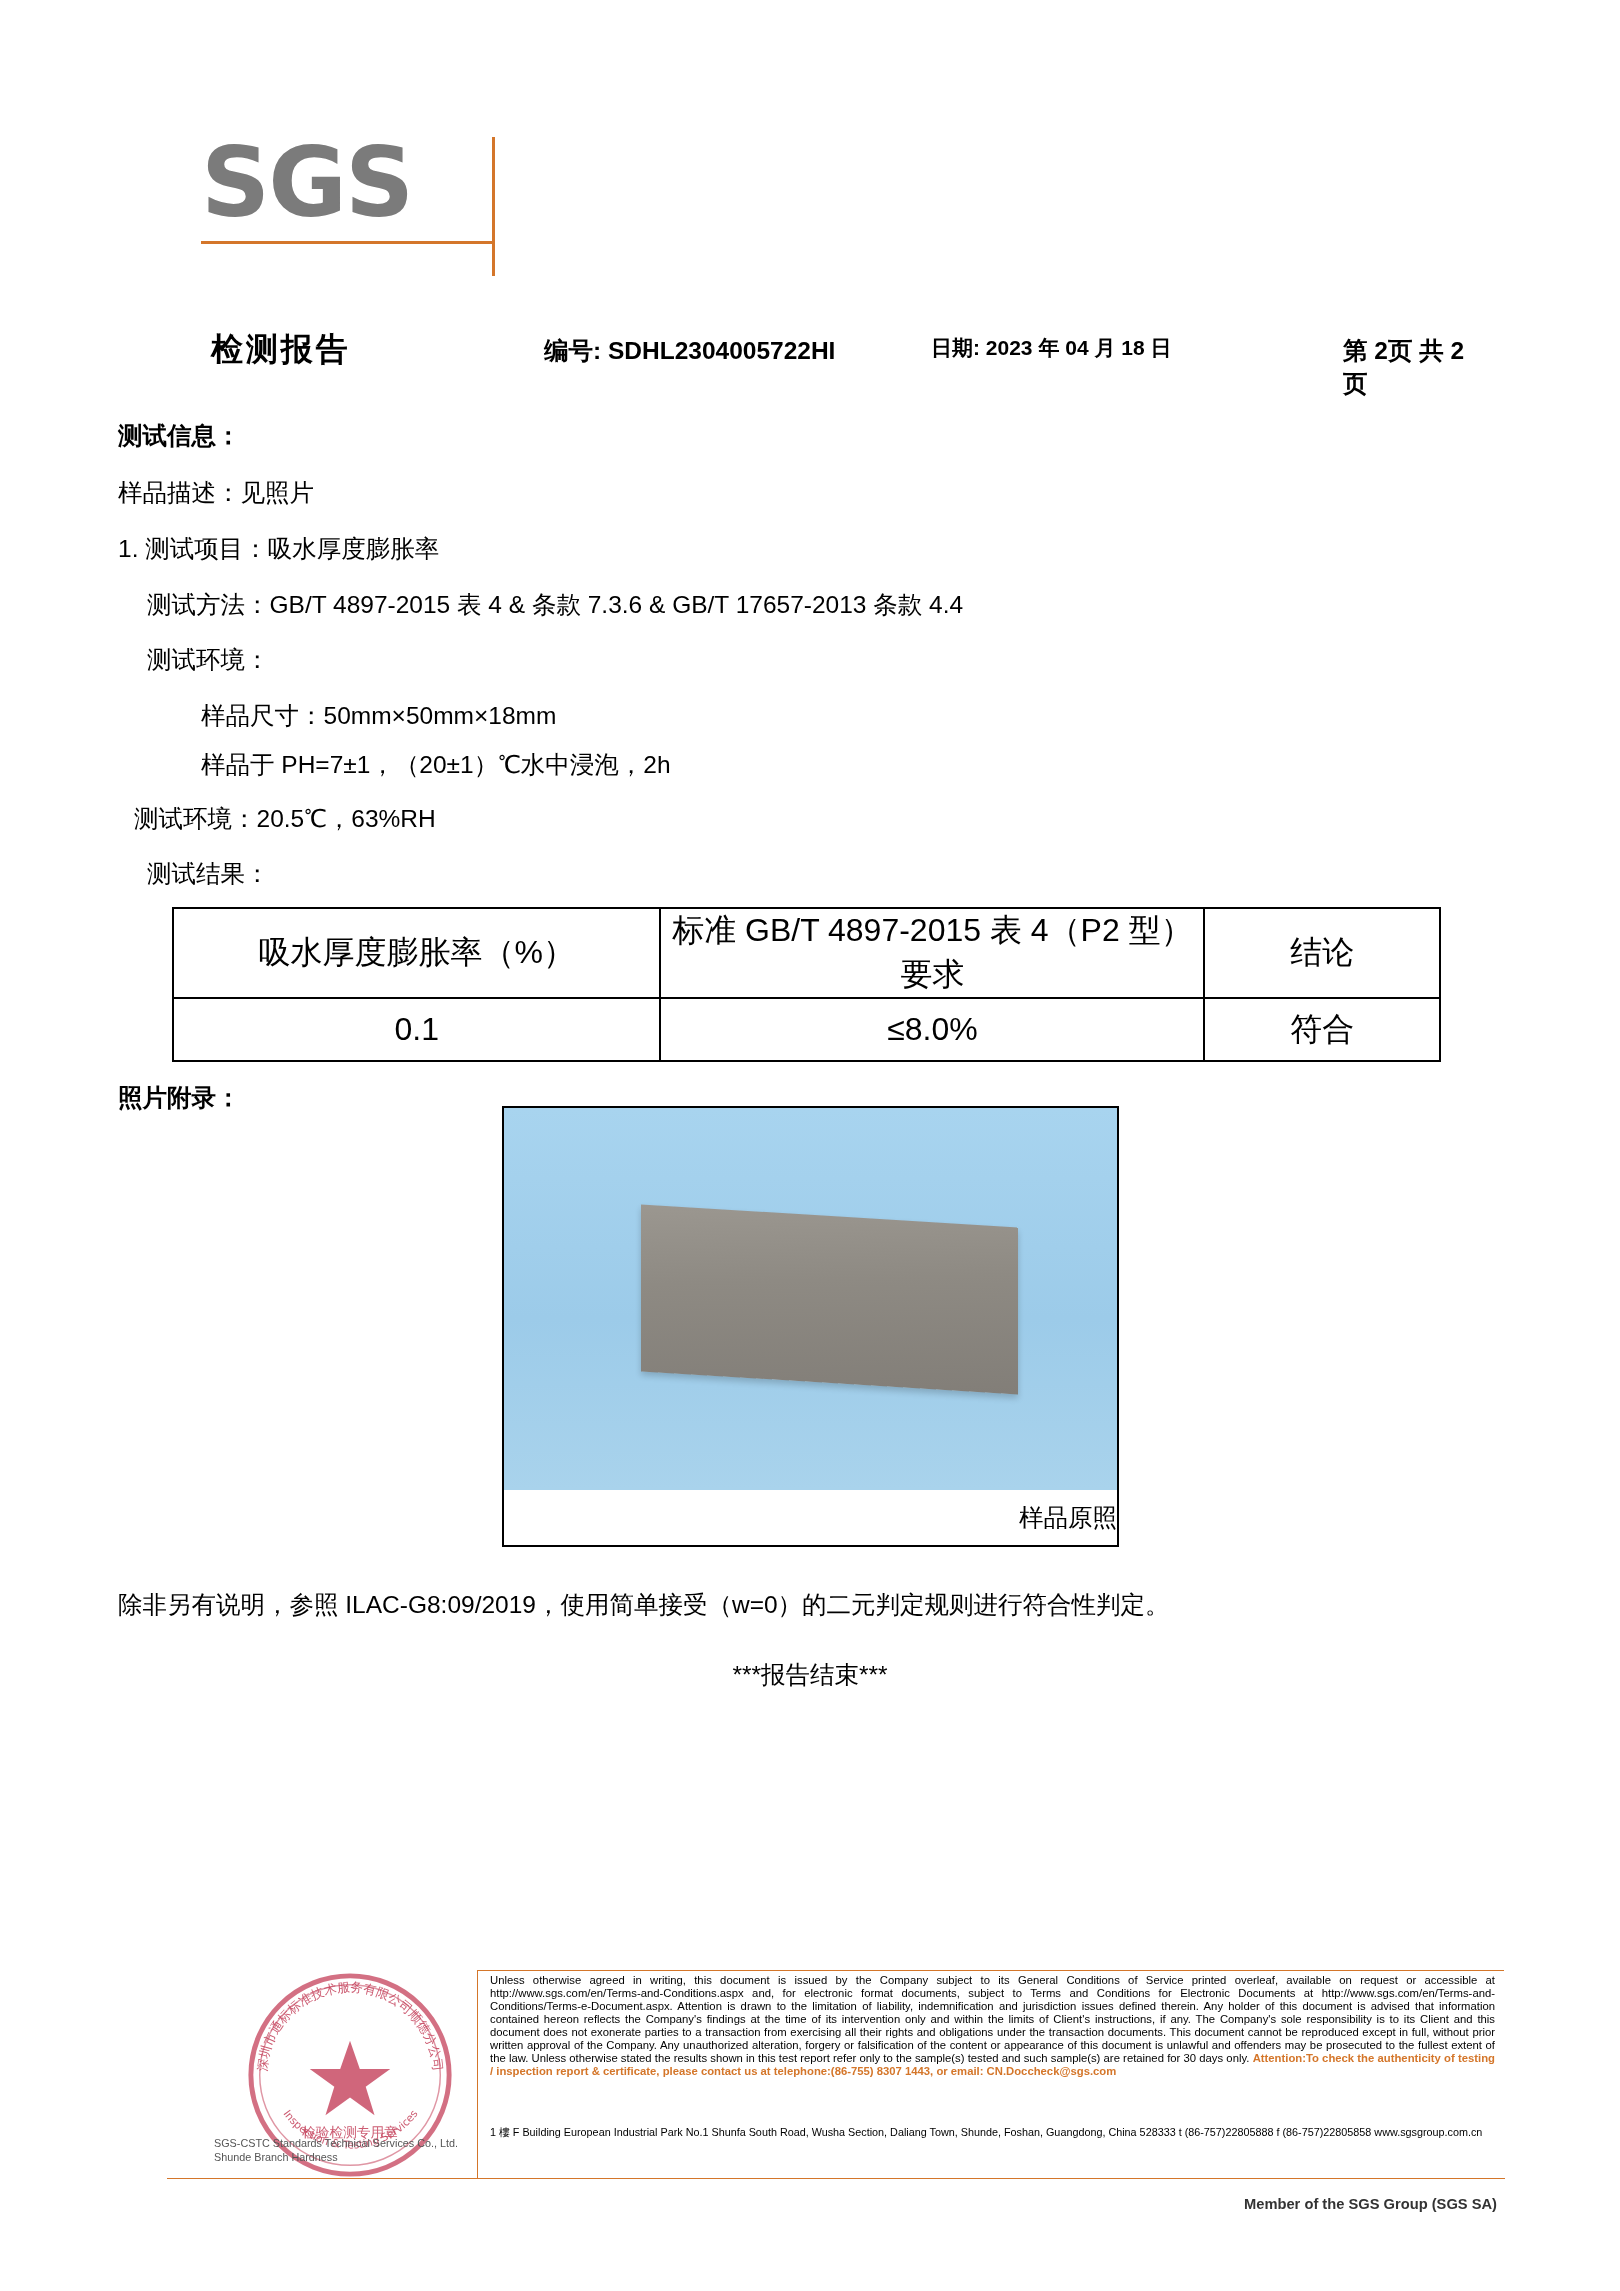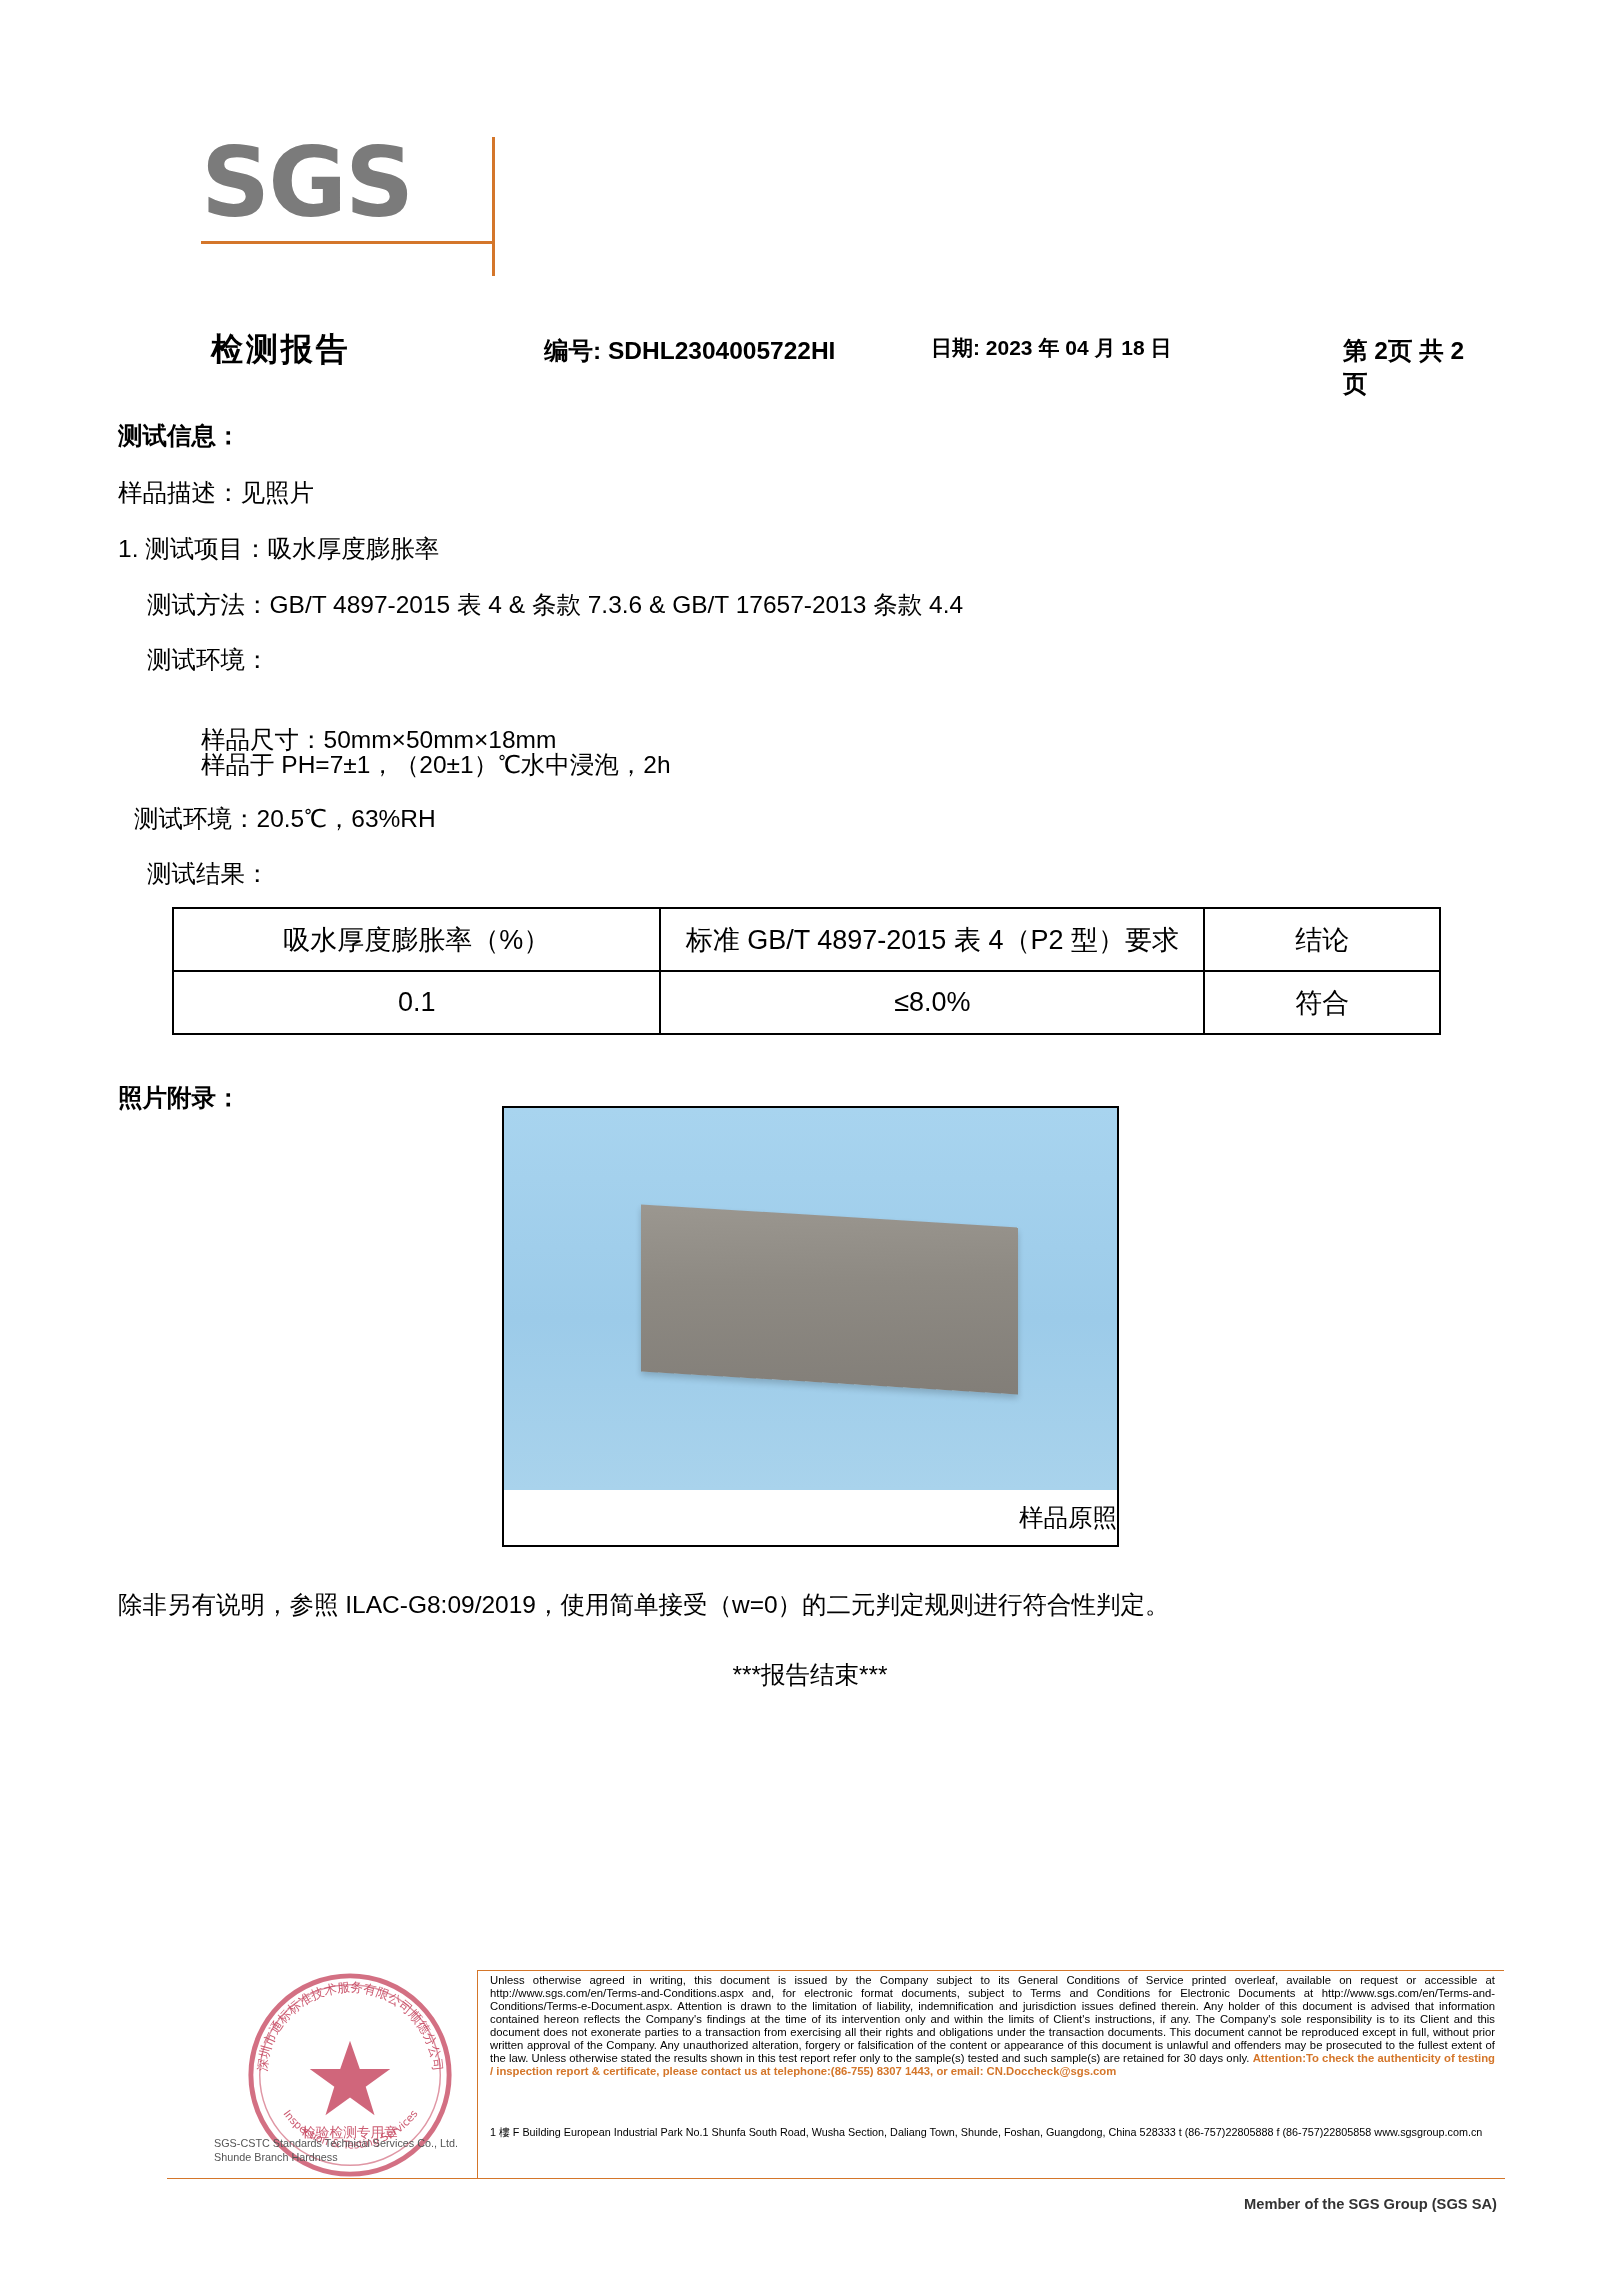--- a/index.html
+++ b/index.html
@@ -98,33 +98,33 @@
     font-size: 24.5px;
     line-height: 29px;
     white-space: nowrap;
   }
 
   .l-testinfo { left: 118px; top: 421px; font-weight: bold; }
   .l-sample   { left: 118px; top: 478px; }
   .l-item     { left: 118px; top: 534px; }
   .l-method   { left: 147px; top: 590px; }
   .l-cond     { left: 147px; top: 645px; }
-  .l-cond1    { left: 201px; top: 701px; margin-top: 24px; }
+  .l-cond1    { left: 201px; top: 701px; }
   .l-cond2    { left: 201px; top: 750px; }
   .l-env      { left: 134px; top: 804px; }
   .l-result   { left: 147px; top: 859px; }
 
   
   .res-table {
     position: absolute;
     left: 172px;
     top: 907px;
     width: 1269px;
     border-collapse: collapse;
-    font-size: 27px;
+    font-size: 32px;
   }
   .res-table td {
     border: 2px solid #000;
     text-align: center;
     height: 61px;
     padding: 0 5.9px;
   }
   .res-table .c1 { width: 490px; }
   .res-table .c2 { width: 549px; }
   .res-table .c3 { width: 230px; }

